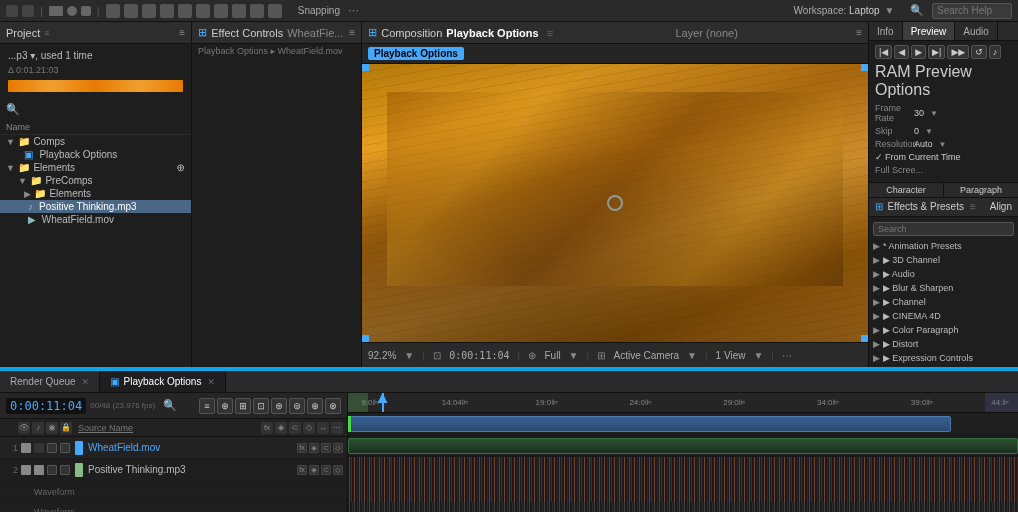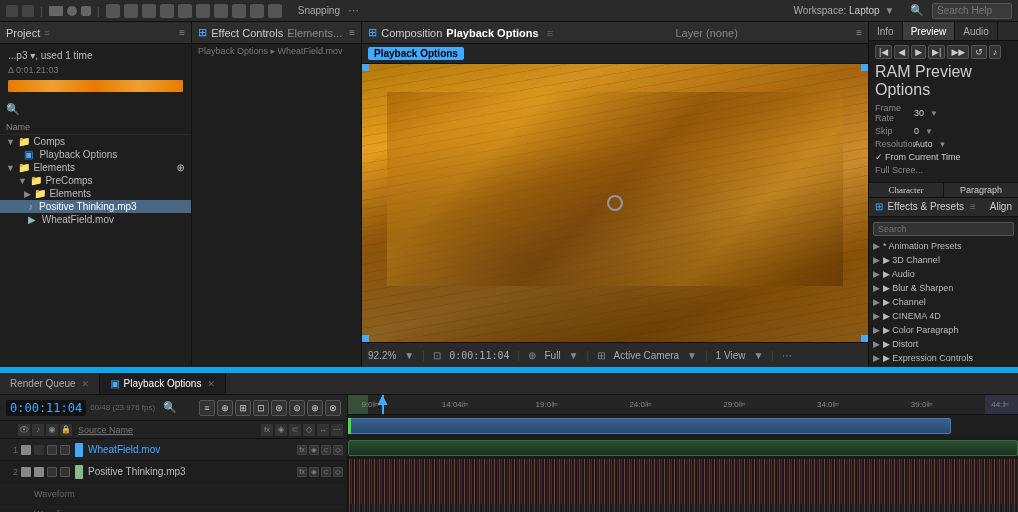--- a/index.html
+++ b/index.html
@@ -278,21 +278,21 @@
     .effect-group {
       display: flex; align-items: center; padding: 2px 4px;
       font-size: 9px; color: #bbb; cursor: pointer;
     }
     .effect-group .arr { color: #888; margin-right: 3px; }
 
     
     .timeline-area {
       height: 145px;
       background: #1a1a1a;
-      border-top: 6px solid #0ea5e9;
+      border-top: 4px solid #0ea5e9;
       display: flex;
       flex-direction: column;
     }
     .timeline-tabs {
       display: flex;
       height: 22px;
       background: #2a2a2a;
       border-bottom: 1px solid #111;
       align-items: center;
     }
@@ -585,21 +585,21 @@
     </div>
   </div>
 
   <div class="middle-panel">
     <div class="middle-top">
 
       <div class="effect-controls">
         <div class="panel-header">
           <span style="color:#4af;">⊞</span>
           <span>Effect Controls</span>
-          <span style="color:#888;">Elements...</span>
+          <span style="color:#888;">WheatFie...</span>
           <span class="panel-dots">≡</span>
         </div>
         <div class="ec-breadcrumb">Playback Options ▸ WheatField.mov</div>
         <div class="ec-content" style="color:#666;font-size:9px;">
           <span>&nbsp;</span>
         </div>
       </div>
 
       <div class="comp-viewer">
         <div class="panel-header">
@@ -702,21 +702,21 @@
       </div>
       <div class="preview-row">
         <span class="preview-val" style="font-size:9px;">✓ From Current Time</span>
       </div>
       <div class="preview-row">
         <span class="preview-val" style="font-size:9px;color:#888;">Full Scree...</span>
       </div>
     </div>
 
     <div style="display:flex;height:18px;background:#2a2a2a;border-top:1px solid #111;border-bottom:1px solid #111;align-items:center;">
-      <span style="flex:1;text-align:center;font-size:9px;font-family:Liberation Serif, serif;">Character</span>
+      <span style="flex:1;text-align:center;font-size:9px;">Character</span>
       <span style="width:1px;background:#111;height:100%;"></span>
       <span style="flex:1;text-align:center;font-size:9px;">Paragraph</span>
     </div>
 
     <div class="effects-header">
       <span style="color:#4af;">⊞</span>
       <span>Effects &amp; Presets</span>
       <span style="color:#666;margin-left:2px;">≡</span>
       <span style="margin-left:auto;">Align</span>
     </div>

